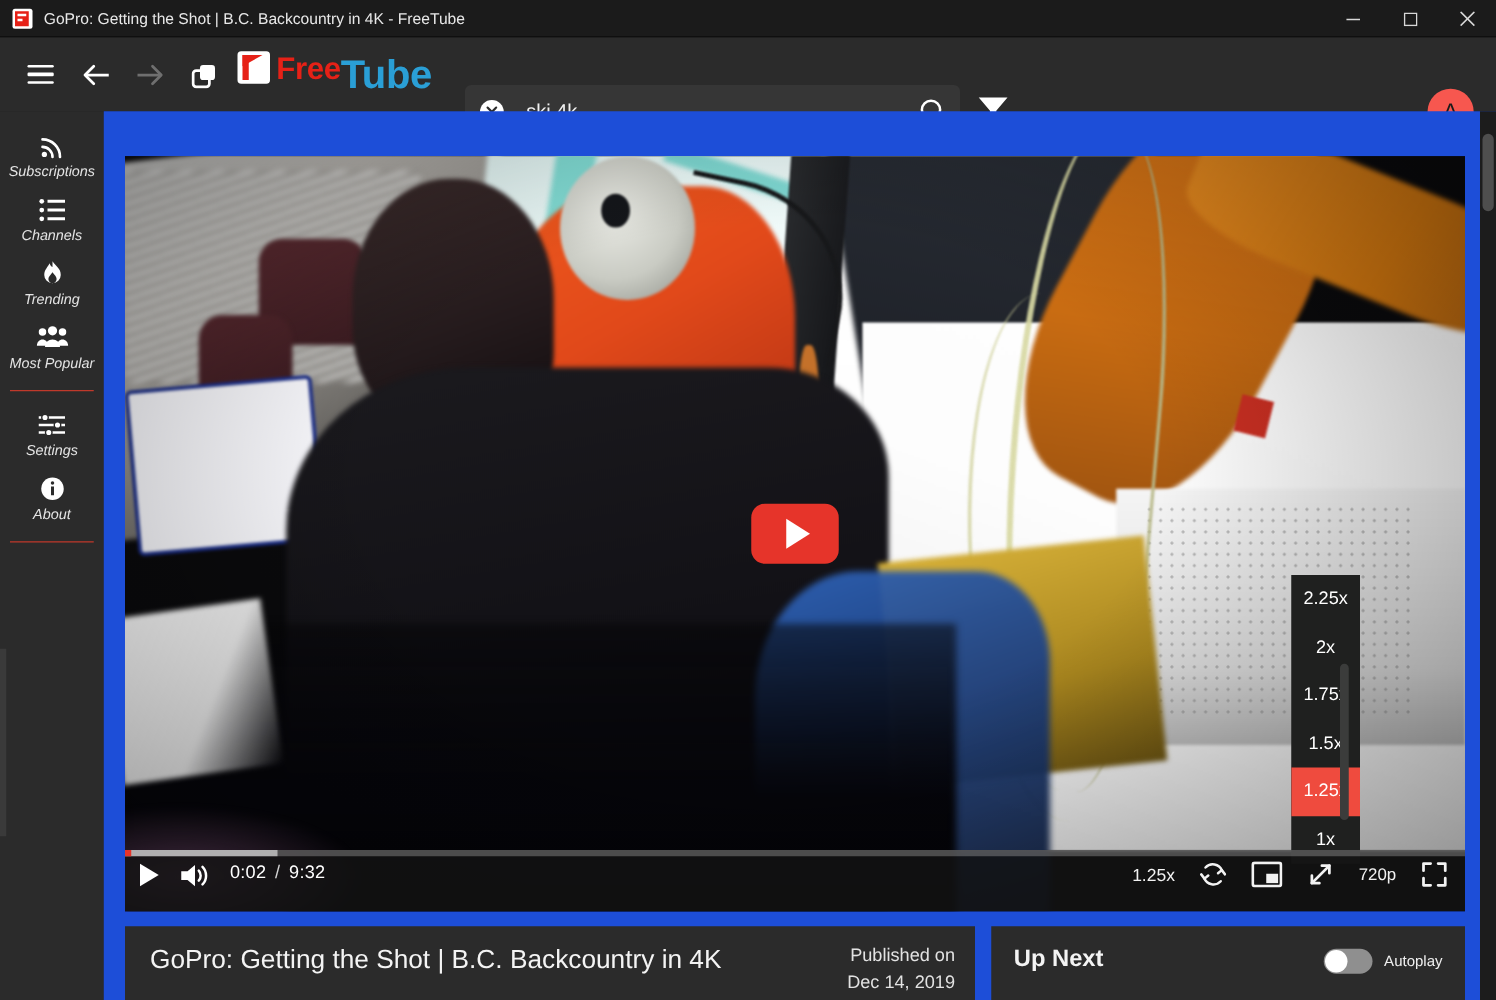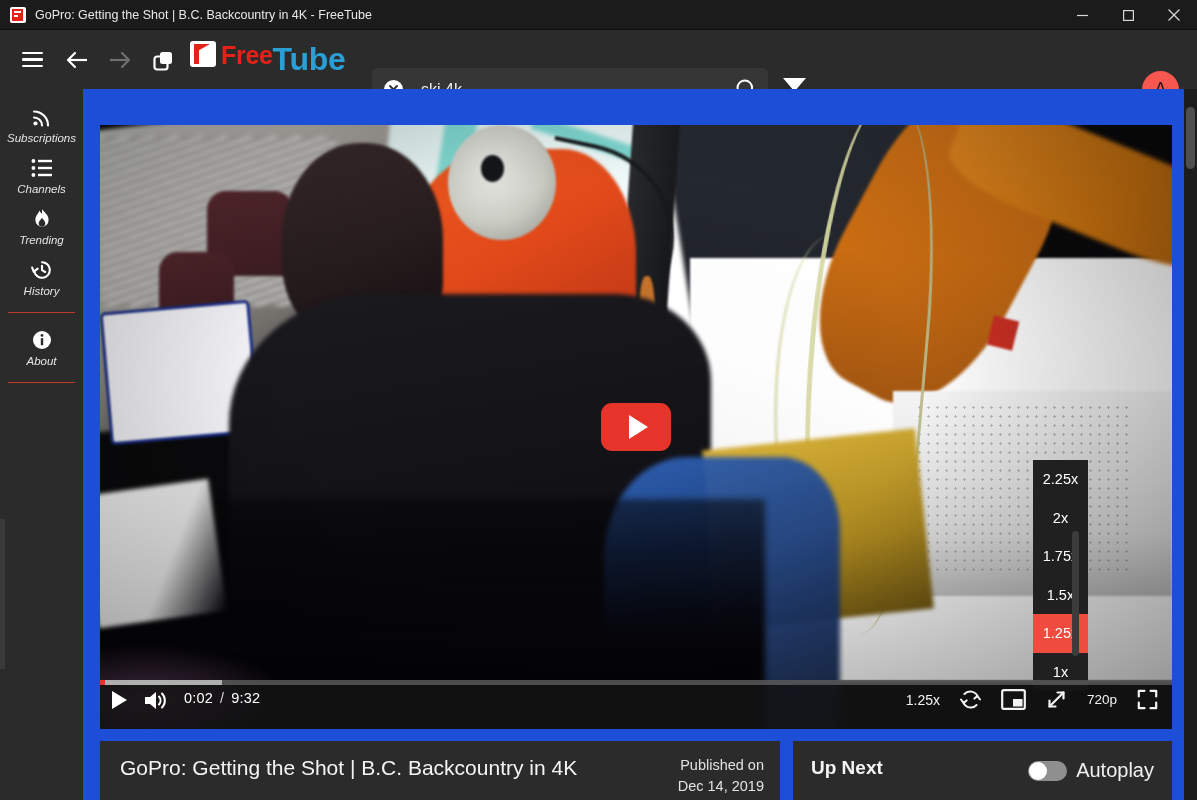--- a/index.html
+++ b/index.html
@@ -334,21 +334,21 @@
   }
   .upnext-title { color: #f4f4f4; font-size: 19px; font-weight: bold; }
   .autoplay-wrap { display: flex; align-items: center; gap: 9px; margin-top: 2px; }
   .toggle {
     width: 39px; height: 20px; background: #8f8f8f; border-radius: 11px; position: relative;
   }
   .toggle .knob {
     position: absolute; left: 1px; top: 1px; width: 18px; height: 18px;
     background: #fff; border-radius: 50%;
   }
-  .autoplay-label { color: #f0f0f0; font-size: 20px; }
+  .autoplay-label { color: #f0f0f0; font-size: 12px; }
 
   
   .page-scroll {
     position: absolute; right: 0; top: 89px; width: 13px; height: 711px; background: #1c1c1c;
   }
   .page-scroll .thumb {
     position: absolute; left: 2px; top: 18px; width: 9px; height: 62px;
     background: #4e4e4e; border-radius: 5px;
   }
   .sidebar-scroll {
@@ -487,35 +487,51 @@
     <div class="side-item">
       <div class="side-ic">
         <svg width="20" height="22" viewBox="0 0 20 22">
           <path d="M10 1c2.5 4 6.6 5.4 6.6 11A6.6 6.6 0 0 1 10 18.6 6.6 6.6 0 0 1 3.4 12C3.4 7.6 6.5 5.5 7.7 2.6c.6 2.6 2.3 3 2.3 3z" fill="currentColor"></path>
           <path d="M10 18.5a3.3 3.3 0 0 1-3.3-3.3c0-2.2 2-3.2 3.3-5.4 1.3 2.2 3.3 3.2 3.3 5.4A3.3 3.3 0 0 1 10 18.5z" fill="#2b2b2b"></path>
         </svg>
       </div>
       <div class="side-label">Trending</div>
     </div>
 
-
-
     <div class="side-item">
       <div class="side-ic">
-        <svg width="22" height="22" viewBox="0 0 22 22">
-          <path d="M11 3.2a7.8 7.8 0 1 1-7.6 9.5" fill="none" stroke="currentColor" stroke-width="2.1" stroke-linecap="round"></path>
-          <polyline points="6.6,9.6 2.8,12.8 1.2,8.6" fill="none" stroke="currentColor" stroke-width="2.1" stroke-linecap="round" stroke-linejoin="round"></polyline>
-          <polyline points="11,6.8 11,11.2 14.2,13" fill="none" stroke="currentColor" stroke-width="2.1" stroke-linecap="round" stroke-linejoin="round"></polyline>
-        </svg>
-      </div>
-      <div class="side-label">History</div>
-    </div>
+        <svg width="26" height="20" viewBox="0 0 26 20">
+          <circle cx="5" cy="5.5" r="3" fill="currentColor"></circle>
+          <circle cx="21" cy="5.5" r="3" fill="currentColor"></circle>
+          <circle cx="13" cy="4.6" r="3.7" fill="currentColor"></circle>
+          <path d="M0.5 16.5c0-3 2.2-5 4.5-5s4.5 2 4.5 5z" fill="currentColor"></path>
+          <path d="M16.5 16.5c0-3 2.2-5 4.5-5s4.5 2 4.5 5z" fill="currentColor"></path>
+          <path d="M7 17.5c0-3.6 2.7-6 6-6s6 2.4 6 6z" fill="currentColor"></path>
+        </svg>
+      </div>
+      <div class="side-label">Most Popular</div>
+    </div>
+
+
 
     <div class="side-div"></div>
 
+    <div class="side-item">
+      <div class="side-ic">
+        <svg width="23" height="20" viewBox="0 0 23 20">
+          <line x1="1" y1="4" x2="22" y2="4" stroke="currentColor" stroke-width="2"></line>
+          <line x1="1" y1="10" x2="22" y2="10" stroke="currentColor" stroke-width="2"></line>
+          <line x1="1" y1="16" x2="22" y2="16" stroke="currentColor" stroke-width="2"></line>
+          <circle cx="6" cy="4" r="2.6" fill="currentColor" stroke="#2b2b2b" stroke-width="1.1"></circle>
+          <circle cx="16" cy="10" r="2.6" fill="currentColor" stroke="#2b2b2b" stroke-width="1.1"></circle>
+          <circle cx="9" cy="16" r="2.6" fill="currentColor" stroke="#2b2b2b" stroke-width="1.1"></circle>
+        </svg>
+      </div>
+      <div class="side-label">Settings</div>
+    </div>
 
     <div class="side-item">
       <div class="side-ic">
         <svg width="20" height="20" viewBox="0 0 20 20">
           <circle cx="10" cy="10" r="9" fill="currentColor"></circle>
           <rect x="8.8" y="8.2" width="2.4" height="7" fill="#2b2b2b"></rect>
           <circle cx="10" cy="5.4" r="1.4" fill="#2b2b2b"></circle>
         </svg>
       </div>
       <div class="side-label">About</div>

